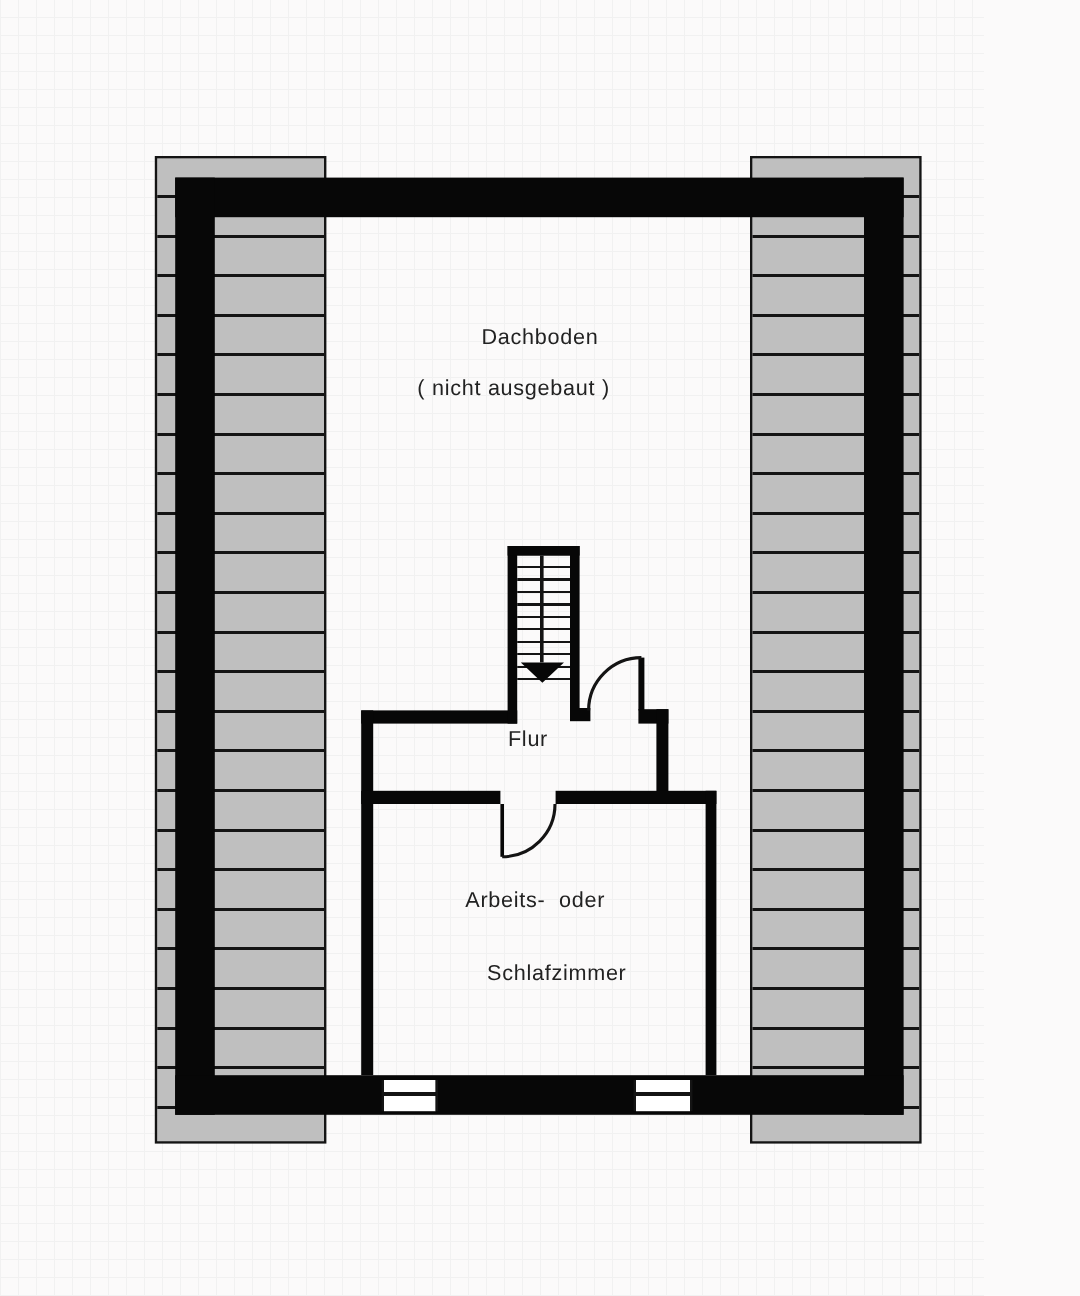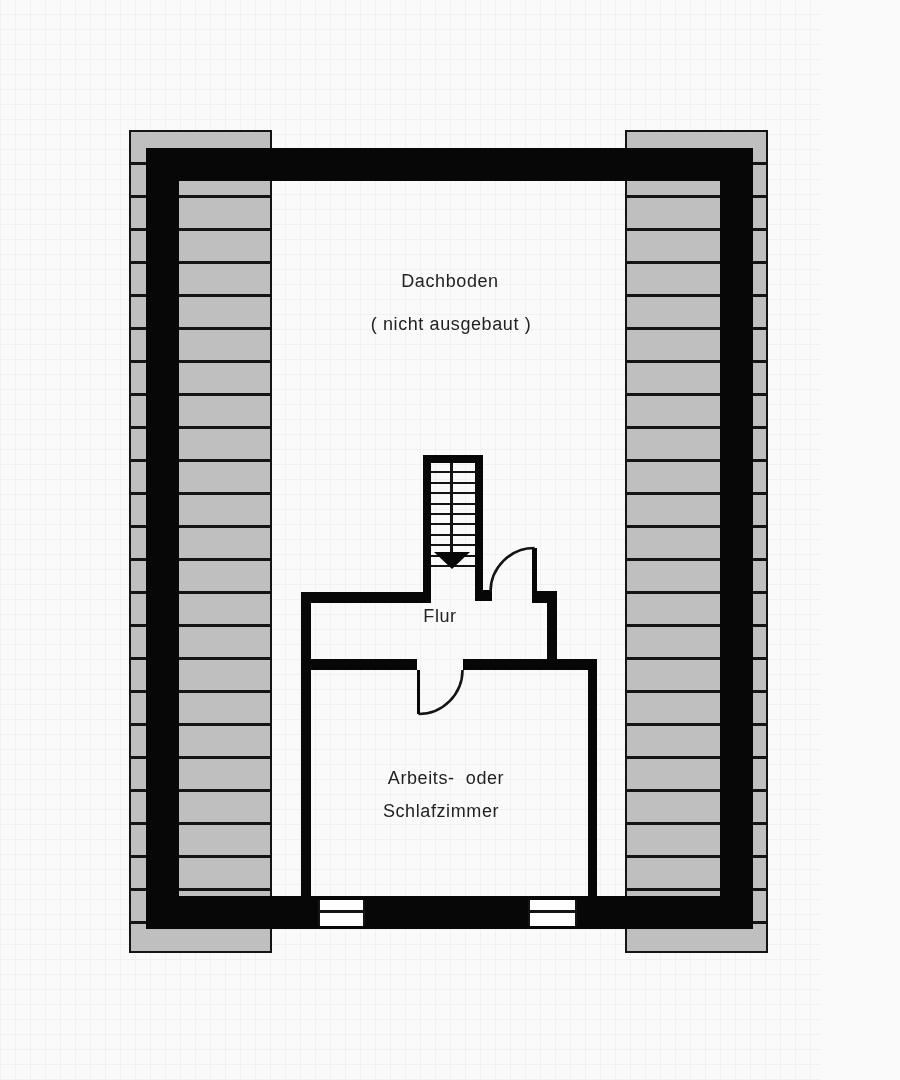--- a/index.html
+++ b/index.html
@@ -80,18 +80,18 @@
   <div class="treads"></div>
   <div class="divider"></div>
   <div class="stair-arrow"></div>
 
   <svg class="overlay" width="900" height="1080" viewBox="0 0 900 1080">
     <path d="M 534.5 548 A 44 44 0 0 0 490.5 592" fill="none" stroke="#141414" stroke-width="2.6"></path>
     <path d="M 418.5 714 A 44 44 0 0 0 462.5 670" fill="none" stroke="#141414" stroke-width="2.6"></path>
   </svg>
 
   <div class="lbl" style="left:450px;top:281px">Dachboden</div>
-  <div class="lbl" style="left:451px;top:324px">( nicht ausgebaut )</div>
+  <div class="lbl" style="left:428px;top:324px">( nicht ausgebaut )</div>
   <div class="lbl" style="left:440px;top:616px">Flur</div>
-  <div class="lbl" style="left:446px;top:778px">Arbeits-  oder</div>
-  <div class="lbl" style="left:441px;top:811px">Schlafzimmer</div>
+  <div class="lbl" style="left:446px;top:750px">Arbeits-  oder</div>
+  <div class="lbl" style="left:464px;top:811px">Schlafzimmer</div>
 
 </div>
 
 </body></html>

